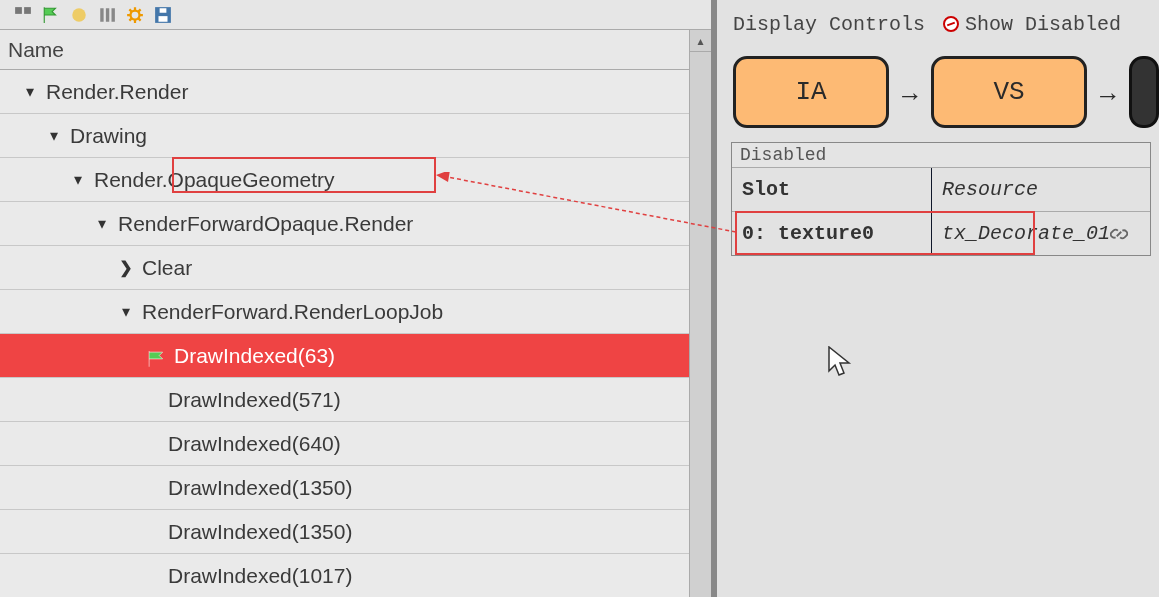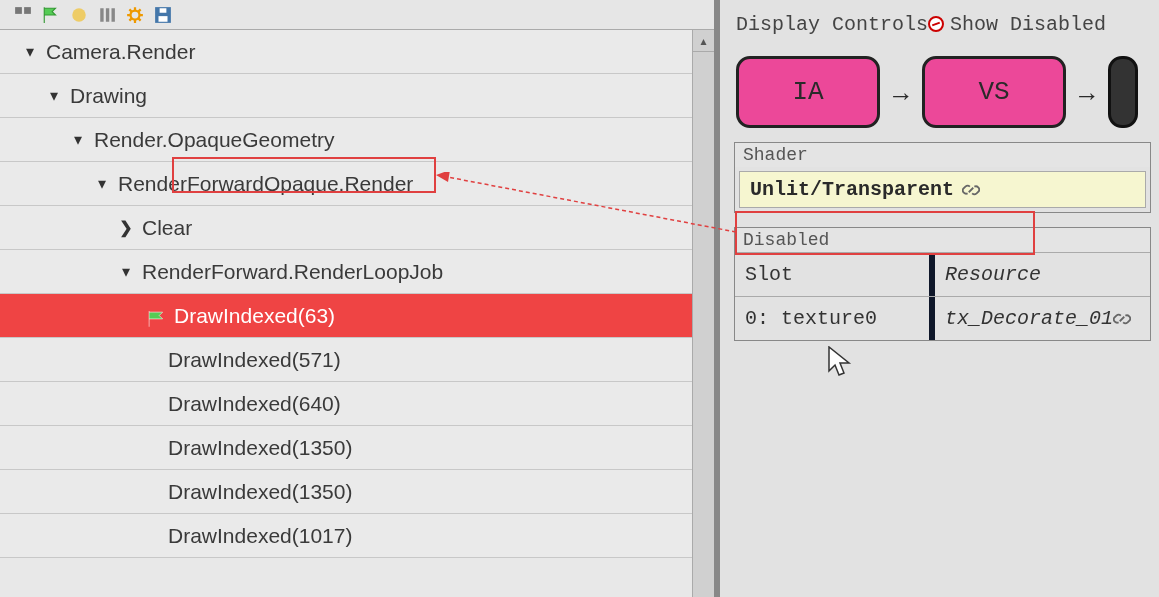--- a/index.html
+++ b/index.html
@@ -69,44 +69,45 @@
   .right-panel {
     flex: 1;
     background: #e2e2e2;
     padding: 6px 0 0 6px;
     display: flex;
     flex-direction: column;
     gap: 14px;
   }
   .tabs-row {
     display: flex;
+    gap: 18px;
     align-items: center;
     font-family: "Courier New", monospace;
     font-size: 20px;
     color: #444;
     padding-left: 10px;
     height: 36px;
   }
   .pipeline-row {
     display: flex;
     align-items: center;
     gap: 8px;
     padding-left: 10px;
   }
   .stage-box {
     border: 3px solid #222;
     border-radius: 14px;
-    width: 144px;
+    width: 156px;
     height: 72px;
     display: flex;
     align-items: center;
     justify-content: center;
     font-family: "Courier New", monospace;
     font-size: 26px;
-    background: #ec4899;
+    background: #fdba74;
   }
   .arrow { font-size: 26px; }
   .group {
     margin: 0 8px;
     border: 1px solid #888;
   }
   .group-title {
     font-family: "Courier New", monospace;
     font-size: 18px;
     color: #555;
@@ -129,21 +130,21 @@
   .res-head, .res-row {
     display: flex;
     border-top: 1px solid #aaa;
   }
   .res-head > div, .res-row > div {
     padding: 10px 10px;
     font-size: 20px;
     font-family: "Courier New", monospace;
     color: #333;
   }
-  .col-slot { width: 200px; border-right: 6px solid #0f172a; }
+  .col-slot { width: 200px; border-right: 1px solid #0f172a; font-weight: bold; }
   .col-res { flex: 1; font-style: italic; }
   .scrollbar-v {
     position: absolute;
     right: 0; top: 30px; bottom: 0;
     width: 22px;
     background: #d0d0d0;
     border-left: 1px solid #aaa;
   }
   .scroll-arrow {
     height: 22px;
@@ -227,26 +228,29 @@
       </span>
       <span class="toolbar-icon">
         <svg viewBox="0 0 16 16">
             <rect x="1" y="1" width="14" height="14" fill="#47a"></rect>
             <rect x="4" y="9" width="8" height="5" fill="#fff"></rect>
             <rect x="5" y="2" width="6" height="4" fill="#fff"></rect>
           </svg>
       </span>
     </div>
 
+    <div class="header-row">
+      <span>Name</span>
+    </div>
 
     <div class="tree">
       <div class="tree-row">
         <span class="indent" style="width:20px"></span>
         <span class="chevron">▾</span>
-        <span>Camera.Render</span>
+        <span>Render.Render</span>
       </div>
       <div class="tree-row">
         <span class="indent" style="width:44px"></span>
         <span class="chevron">▾</span>
         <span>Drawing</span>
       </div>
       <div class="tree-row">
         <span class="indent" style="width:68px"></span>
         <span class="chevron">▾</span>
         <span>Render.OpaqueGeometry</span>
@@ -316,31 +320,20 @@
         <span>IA</span>
       </div>
       <span class="arrow">→</span>
       <div class="stage-box">
         <span>VS</span>
       </div>
       <span class="arrow">→</span>
       <div class="stage-box" style="background:#333;border-color:#111;width:30px"></div>
     </div>
 
-    <div class="group">
-      <div class="group-title">Shader</div>
-      <div class="shader-value">
-        <span>Unlit/Transparent</span>
-        <span class="link-icon">
-          <svg viewBox="0 0 16 16">
-              <path d="M6 10l4-4M5 11a3 3 0 01-4-4l2-2a3 3 0 014 0M11 5a3 3 0 014 4l-2 2a3 3 0 01-4 0" fill="none" stroke="#666" stroke-width="1.6"></path>
-            </svg>
-        </span>
-      </div>
-    </div>
 
     <div class="group" style="flex:0 0 auto">
       <div class="group-title">Disabled</div>
       <div class="res-table">
         <div class="res-head">
           <div class="col-slot">Slot</div>
           <div class="col-res">Resource</div>
         </div>
         <div class="res-row">
           <div class="col-slot">0: texture0</div>

